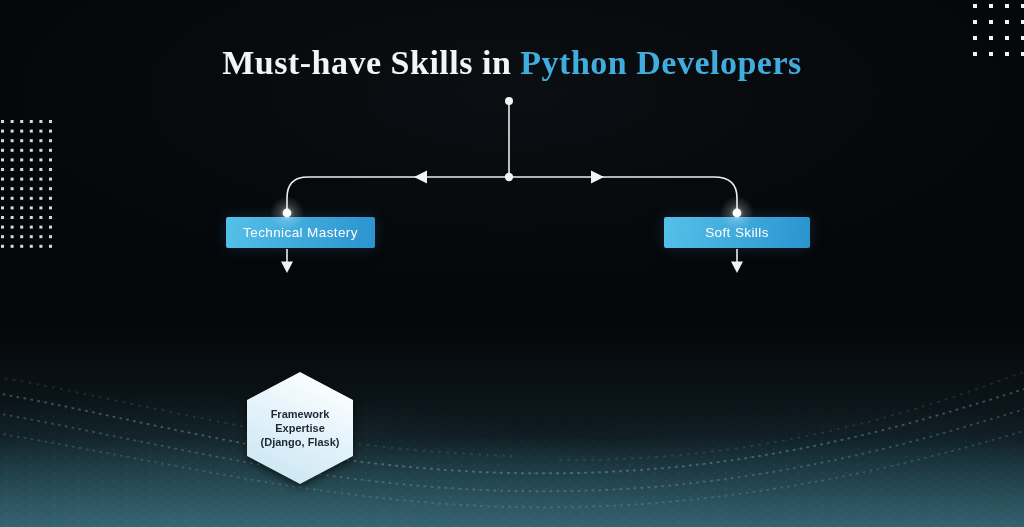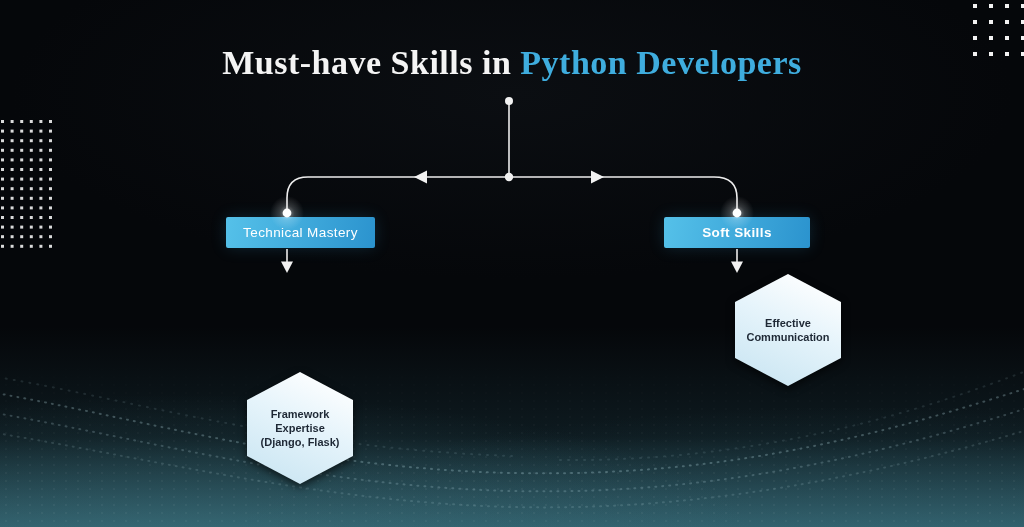--- a/index.html
+++ b/index.html
@@ -35,21 +35,21 @@
   
   .branch-box {
     position:absolute; top:217px; height:31px; z-index:2;
     display:flex; align-items:center; justify-content:center;
     background:linear-gradient(100deg, var(--branch-gradient-start,#55c1e9) 0%, var(--branch-gradient-end,#2b93ce) 100%);
     border-radius:2px;
     box-shadow:0 0 16px rgba(60,170,220,.18);
     color:#fff; font-size:13.5px; font-weight:500; letter-spacing:.4px;
   }
   .branch-left  { left:226px; width:149px; }
-  .branch-right { left:664px; width:146px;font-weight:bold; }
+  .branch-right { left:664px; width:146px; }
 
   
   .hex {
     position:absolute; width:106px; height:112px; z-index:1;
     filter:drop-shadow(0 3px 4px rgba(0,0,0,.65));
   }
   .hex-shape {
     width:100%; height:100%;
     clip-path:polygon(50% 0%, 100% 25%, 100% 75%, 50% 100%, 0% 75%, 0% 25%);
     background:linear-gradient(205deg, #ffffff 8%, var(--hex-gradient-mid,#e6f4fb) 45%, var(--hex-gradient-end,#c9e5f2) 95%);
@@ -144,20 +144,14 @@
   </div>
 
   <div class="hex hex3">
     <div class="hex-shape">
       <div class="hex-label">Framework
 Expertise
 (Django, Flask)</div>
     </div>
   </div>
 
-  <div class="hex hex5">
-    <div class="hex-shape">
-      <div class="hex-label">Effective
-Communication</div>
-    </div>
-  </div>
 
 </div>
 
 </body></html>

